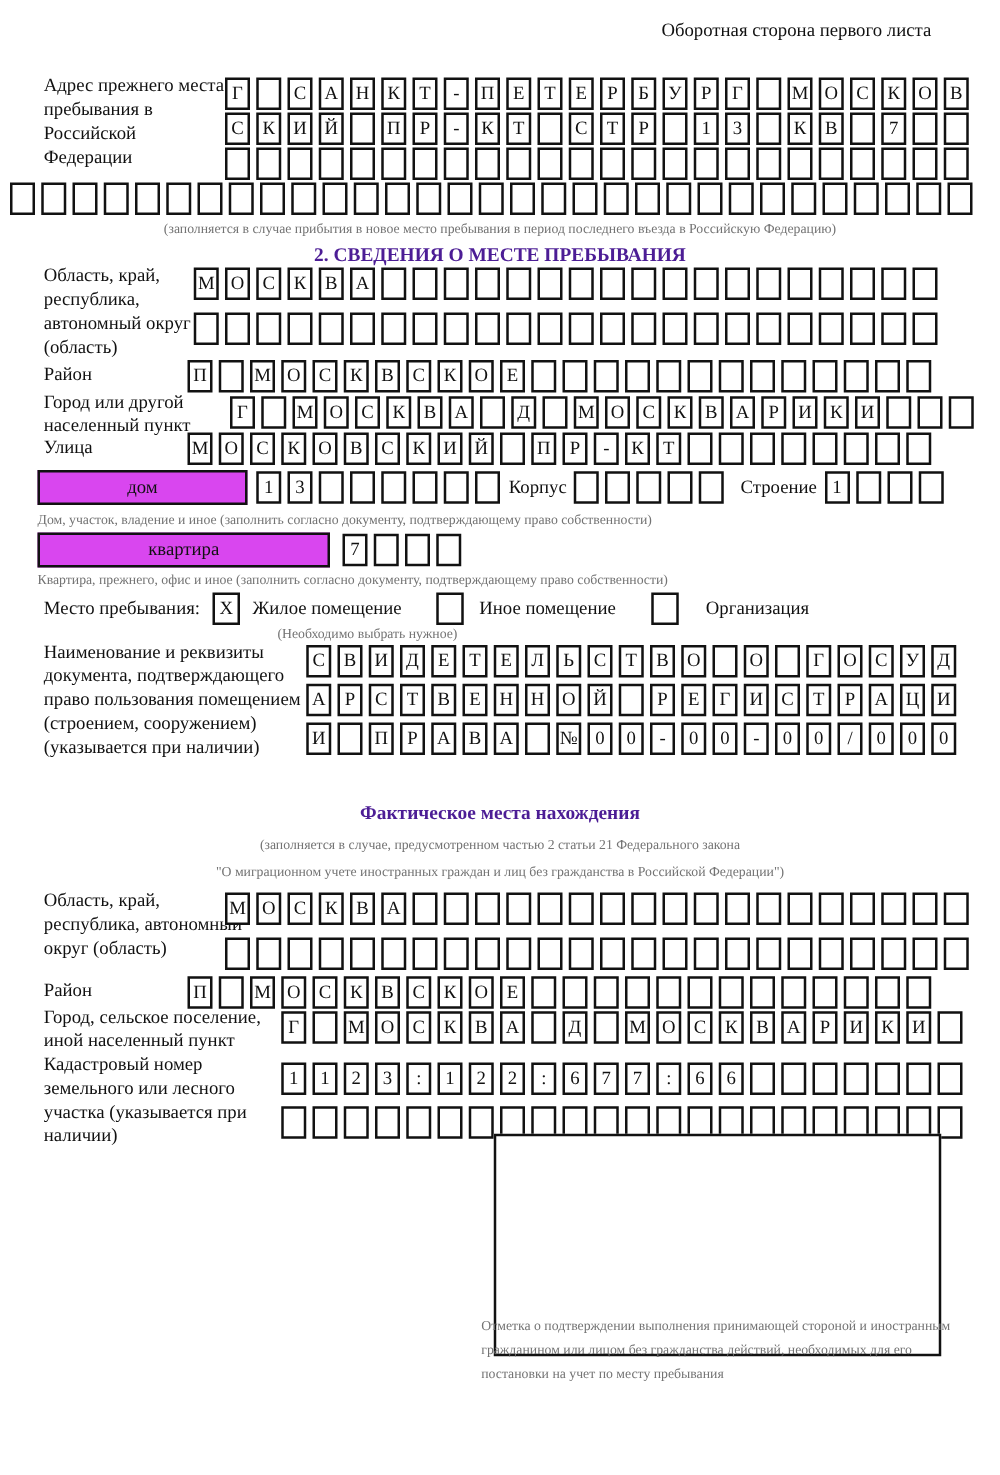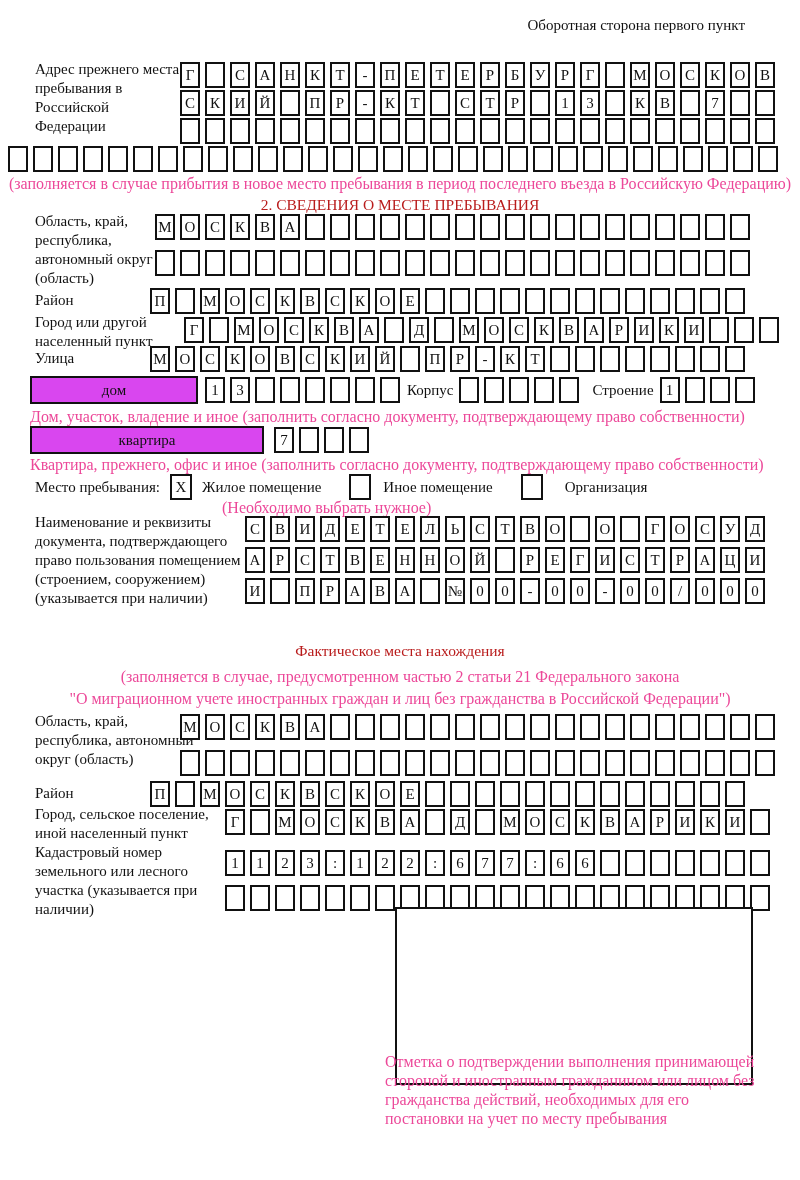--- a/index.html
+++ b/index.html
@@ -3,22 +3,22 @@
 <meta charset="utf-8">
 <style>
   html,body{margin:0;padding:0;}
   body{
     width:800px;height:1180px;background:#ffffff;
     font-family:"Liberation Serif","DejaVu Serif",serif;
     color:#111;position:relative;overflow:hidden;
   }
   .abs{position:absolute;}
   .lbl{font-size:15px;line-height:19px;color:#111;}
-  .note{font-size:16px;line-height:17px;color:#ec4899;}
-  .title{font-size:15.5px;font-weight:normal;color:#b91c1c;}
+  .note{font-size:11px;line-height:17px;color:#737373;}
+  .title{font-size:15.5px;font-weight:bold;color:#4c1d95;}
   .center{left:0;width:800px;text-align:center;}
   .cells{display:flex;}
   .cell{
     box-sizing:border-box;flex:0 0 20px;width:20px;height:26px;
     border:2px solid #111;margin-right:5px;background:#fff;
     display:flex;align-items:center;justify-content:center;
     font-size:15px;line-height:1;
   }
   .vbox{
     box-sizing:border-box;height:28px;border:2px solid #111;background:#d946ef;
@@ -27,21 +27,21 @@
   .checkbox{
     box-sizing:border-box;width:22px;height:26px;border:2px solid #111;background:#fff;
     display:flex;align-items:center;justify-content:center;font-size:15px;
   }
   .inline-row{display:flex;align-items:center;}
   .stamp-box{box-sizing:border-box;border:2px solid #111;background:#fff;}
 </style>
 </head>
 <body>
 
-<div class="abs lbl" style="top:16px;left:0;width:745px;text-align:right;">Оборотная сторона первого пункт</div>
+<div class="abs lbl" style="top:16px;left:0;width:745px;text-align:right;">Оборотная сторона первого листа</div>
 
 <div class="abs lbl" style="top:60px;left:35px;width:145px;">Адрес прежнего места пребывания в Российской Федерации</div>
 <div class="abs cells" style="top:62px;left:180px;">
     <div class="cell">Г</div>
     <div class="cell"></div>
     <div class="cell">С</div>
     <div class="cell">А</div>
     <div class="cell">Н</div>
     <div class="cell">К</div>
     <div class="cell">Т</div>

